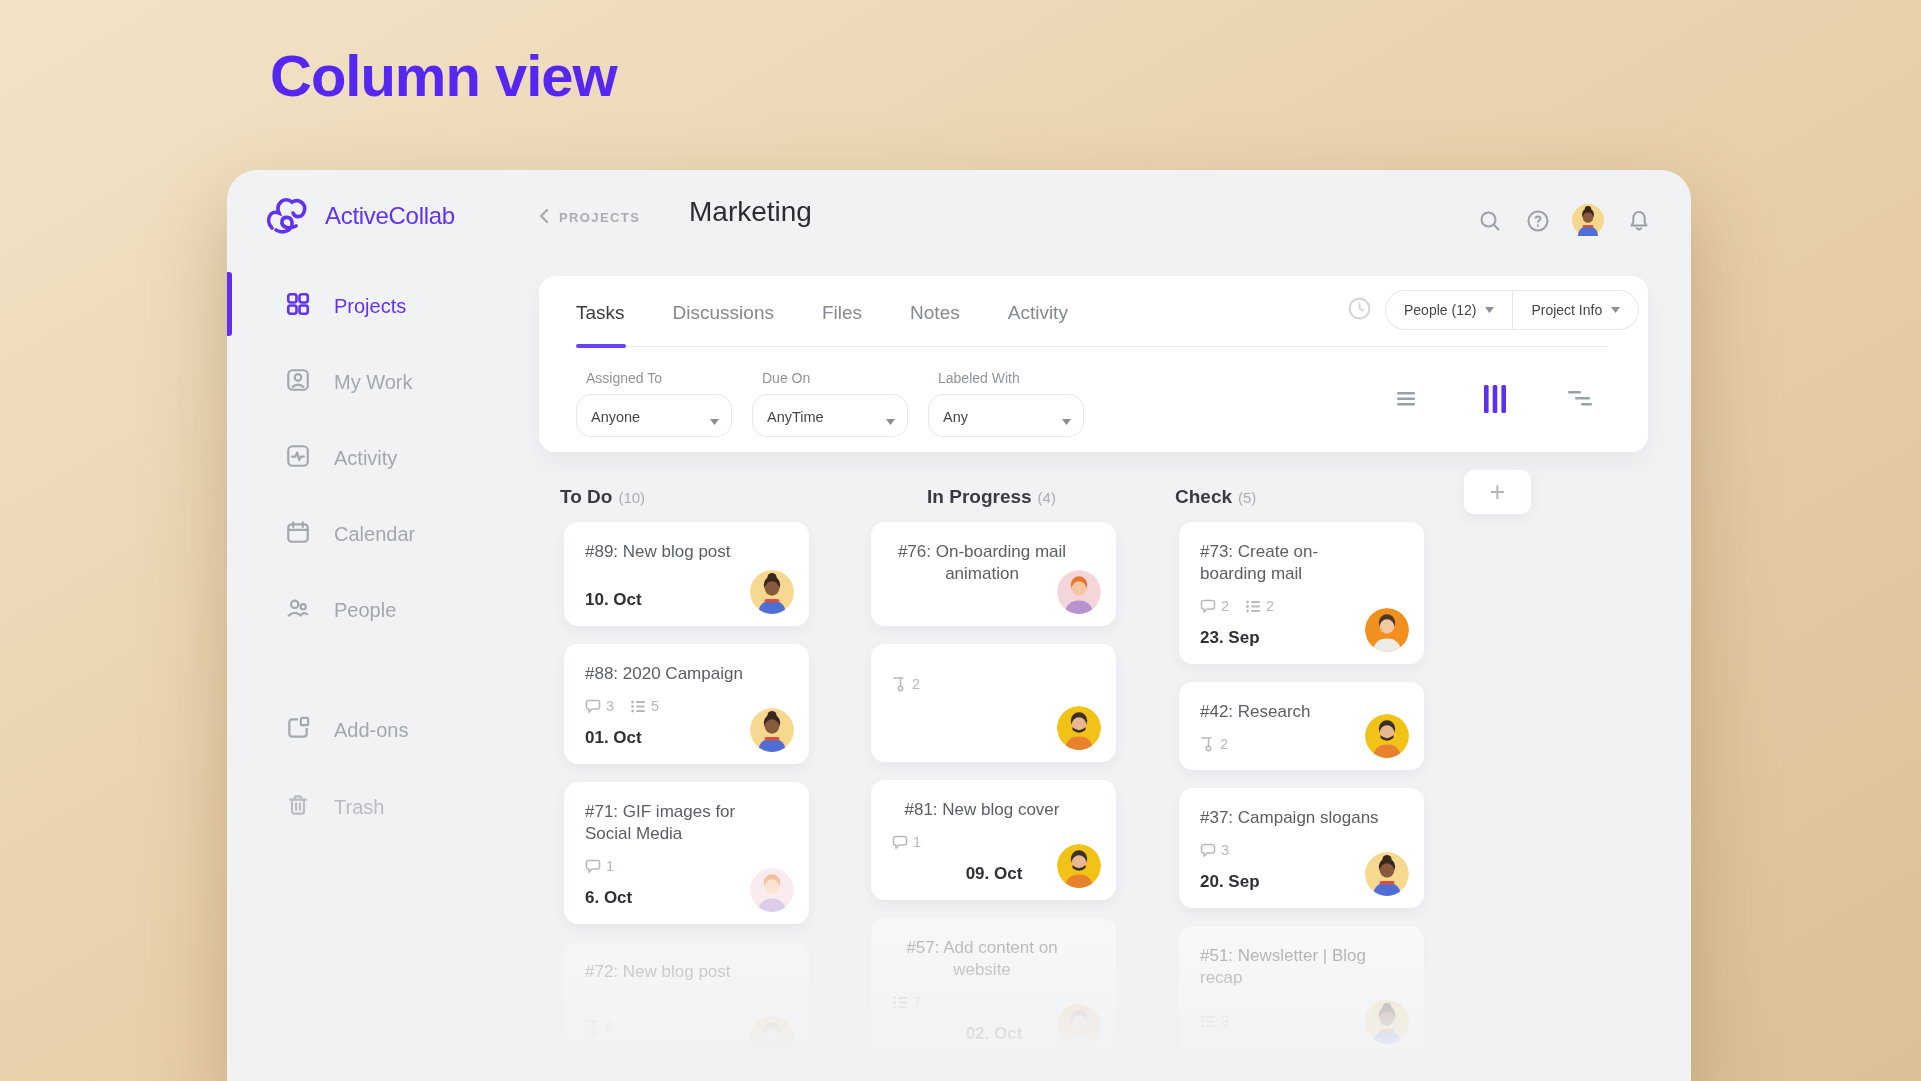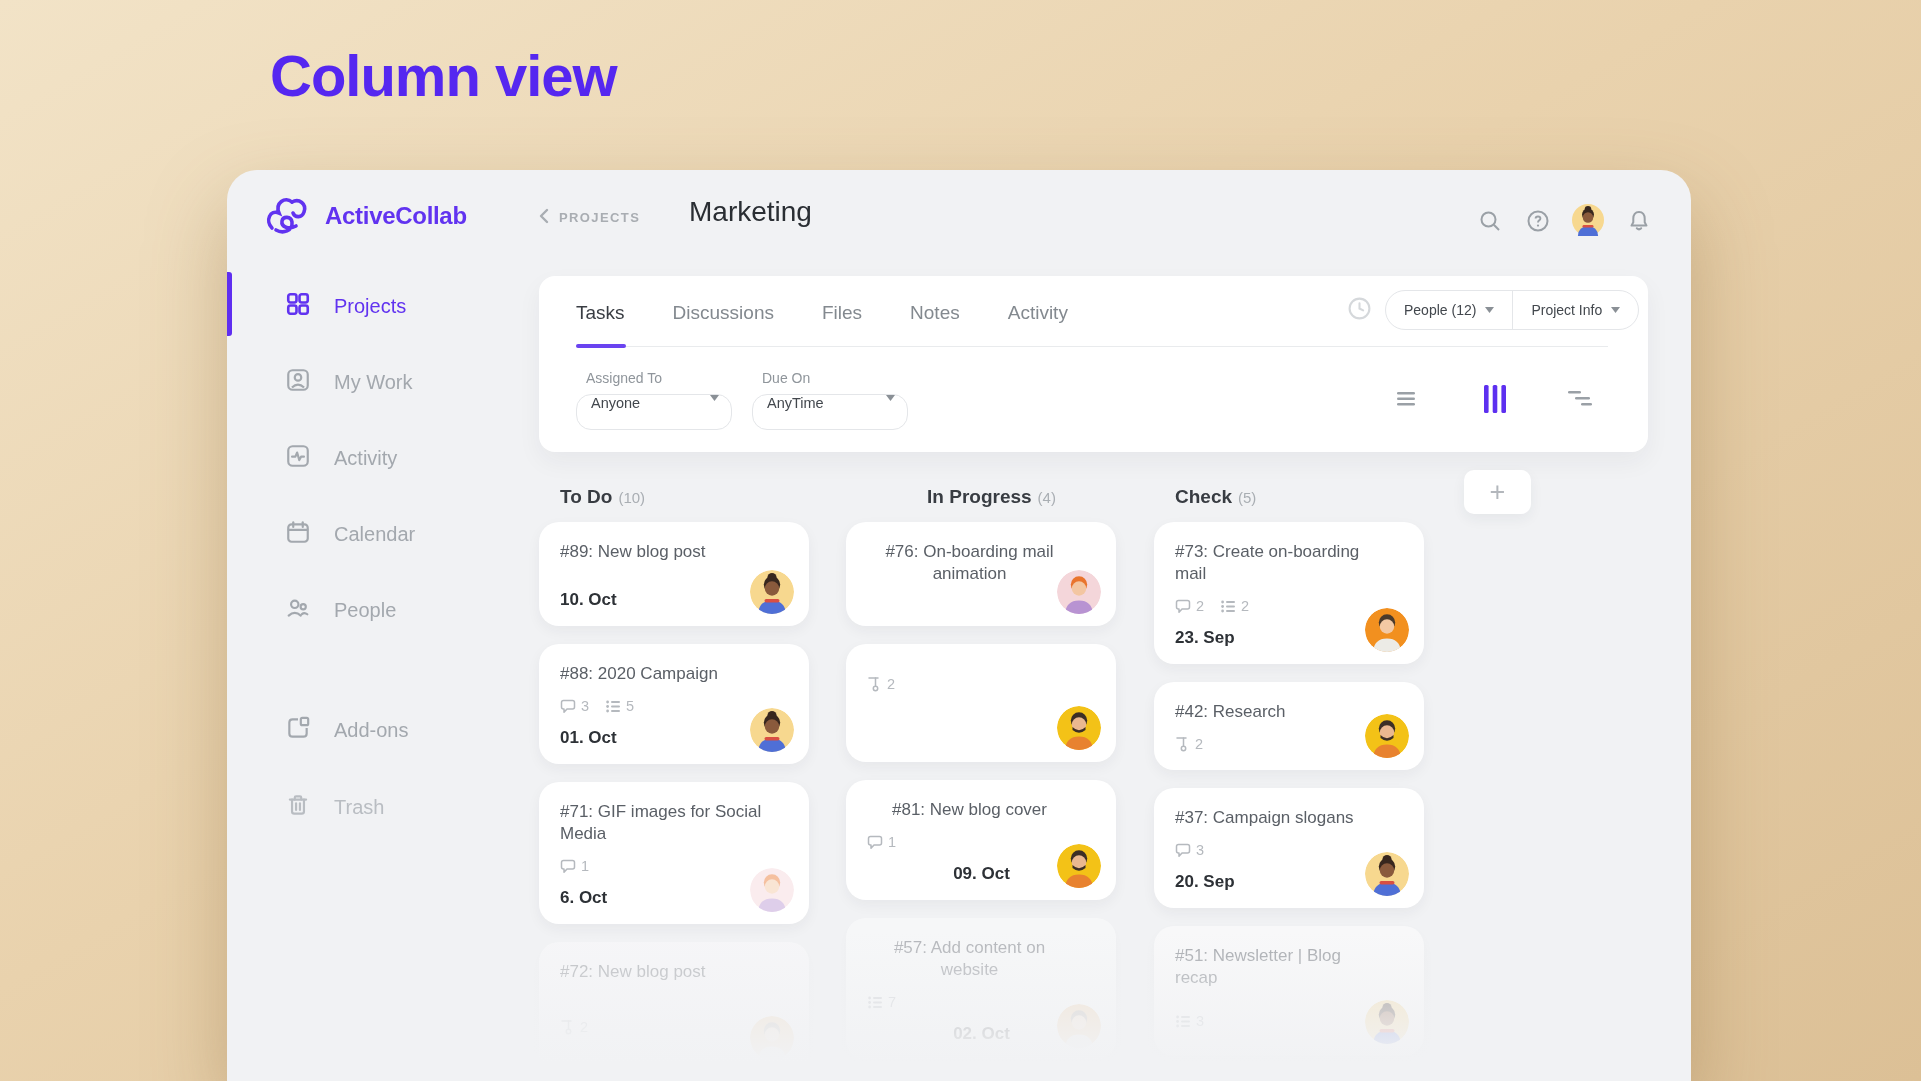--- a/index.html
+++ b/index.html
@@ -14,21 +14,21 @@
     font-size:58px;font-weight:600;letter-spacing:-1px;color:#5527f0;
   }
   
   .window{
     position:absolute;left:227px;top:170px;width:1464px;height:911px;
     background:#f1f2f4;border-radius:30px 30px 0 0;
     box-shadow:0 35px 80px rgba(130,95,45,.35);
   }
   
   .brand{position:absolute;left:36px;top:20px;display:flex;align-items:center;gap:14px;}
-  .brand-name{font-size:24px;font-weight:700;color:#6133f0;letter-spacing:-.3px;}
+  .brand-name{font-size:24px;font-weight:400;color:#6133f0;letter-spacing:-.3px;}
   .crumb{position:absolute;left:312px;top:38px;display:flex;align-items:center;gap:10px;
     color:#a9adb2;font-size:13px;font-weight:700;letter-spacing:1.4px;cursor:pointer;}
   .proj-title{position:absolute;left:462px;top:26px;font-size:28px;font-weight:500;color:#2a2e33;}
   .topbtn{position:absolute;top:38px;width:26px;height:26px;border:none;background:transparent;padding:0;cursor:pointer;}
   .topbtn svg{display:block;}
   .tb-search{left:1251px;}.tb-help{left:1299px;}.tb-bell{left:1400px;}
   .tb-avatar{left:1345px;top:34px;width:32px;height:32px;}
   
   .active-bar{position:absolute;left:0;top:102px;width:5px;height:64px;background:#5f2ef0;border-radius:0 3px 3px 0;}
   .side-item{position:absolute;left:58px;display:flex;align-items:center;gap:23px;height:34px;cursor:pointer;}
@@ -45,33 +45,33 @@
   .tab-line{position:absolute;left:37px;right:40px;top:70px;height:1px;background:#e9ebed;}
   .tab-line .seg{position:absolute;left:0;top:-2px;width:50px;height:4px;border-radius:2px;background:#6a43f0;}
   .clock{position:absolute;left:808px;top:20px;}
   .pill2{position:absolute;left:846px;top:14px;height:38px;display:flex;align-items:center;
     border:1px solid #e4e6e9;border-radius:20px;background:#fff;}
   .pill2 .seg2{display:flex;align-items:center;gap:9px;padding:0 18px;font-size:14px;color:#42474d;cursor:pointer;height:100%;}
   .pill2 .div{width:1px;height:100%;background:#e4e6e9;}
   .filters{position:absolute;left:37px;top:94px;display:flex;gap:20px;}
   .fgroup{width:156px;}
   .flabel{font-size:14px;color:#8f959b;margin:0 0 8px 10px;}
-  .fpill{display:flex;align-items:flex-start;justify-content:space-between;height:30px;
-    border:1px solid #e4e6e9;border-radius:15px;padding:0 12px 4px 14px;font-size:14.5px;color:#42474d;cursor:pointer;background:#fff;}
+  .fpill{display:flex;align-items:flex-end;justify-content:space-between;height:30px;
+    border:1px solid #e4e6e9;border-radius:15px;padding:0 12px 11px 14px;font-size:14.5px;color:#42474d;cursor:pointer;background:#fff;}
   .viewbtn{position:absolute;top:108px;width:32px;height:32px;background:none;border:none;padding:0;cursor:pointer;}
   .vb-list{left:852px;}.vb-col{left:940px;}.vb-tl{left:1026px;}
   
   .col{position:absolute;top:316px;width:270px;}
   .col-0{left:312px;}.col-1{left:619px;text-align:center;}.col-2{left:927px;}
   .col-head{padding-left:21px;margin-bottom:14px;}
   .col-title{font-size:19px;font-weight:600;color:#383c42;}
   .col-count{font-size:15px;color:#a9aeb3;margin-left:6px;}
   .cards{display:flex;flex-direction:column;gap:18px;}
-  .card{position:relative;background:#fff;border-radius:20px;padding:19px 20px 16px 21px;
-    box-shadow:0 5px 14px rgba(40,45,60,.05);cursor:pointer;}
+  .card{position:relative;background:#fff;border-radius:14px;padding:19px 20px 16px 21px;
+    box-shadow:0 5px 14px rgba(40,45,60,.05);cursor:pointer;margin-left:25px;}
   .card-title{font-size:17px;line-height:1.3;color:#5a5f66;padding-right:24px;}
   .card-meta{display:flex;gap:16px;align-items:center;margin-top:13px;color:#b5b9be;font-size:14.5px;}
   .meta{display:flex;align-items:center;gap:5px;}
   .card-due{margin-top:14px;font-size:17px;font-weight:700;color:#2d3136;}
   .gap-lg .card-due{margin-top:27px;}
   .card .av{position:absolute;right:15px;bottom:12px;}
   .mh104{min-height:104px;box-sizing:border-box;}
   .mh88{min-height:88px;box-sizing:border-box;}
   .mh130{min-height:130px;box-sizing:border-box;}
   .mh118{min-height:118px;box-sizing:border-box;}
@@ -262,20 +262,29 @@
       </div>
       <div class="fgroup">
         <div class="flabel">Due On</div>
         <div class="fpill">
           <span>AnyTime</span>
           <svg width="9" height="6" viewBox="0 0 9 6">
               <path d="M0 0 L9 0 L4.5 6 Z" fill="#8a9096"></path>
             </svg>
         </div>
       </div>
+      <div class="fgroup">
+        <div class="flabel">Labeled With</div>
+        <div class="fpill">
+          <span>Any</span>
+          <svg width="9" height="6" viewBox="0 0 9 6">
+              <path d="M0 0 L9 0 L4.5 6 Z" fill="#8a9096"></path>
+            </svg>
+        </div>
+      </div>
     </div>
 
     <button class="viewbtn vb-list">
       <svg width="26" height="26" viewBox="0 0 26 26">
           <rect x="3" y="6" width="18" height="2.6" rx="1.3" fill="#9aa0a6"></rect>
           <rect x="3" y="11.5" width="18" height="2.6" rx="1.3" fill="#9aa0a6"></rect>
           <rect x="3" y="17" width="18" height="2.6" rx="1.3" fill="#9aa0a6"></rect>
         </svg>
     </button>
     <button class="viewbtn vb-col">

